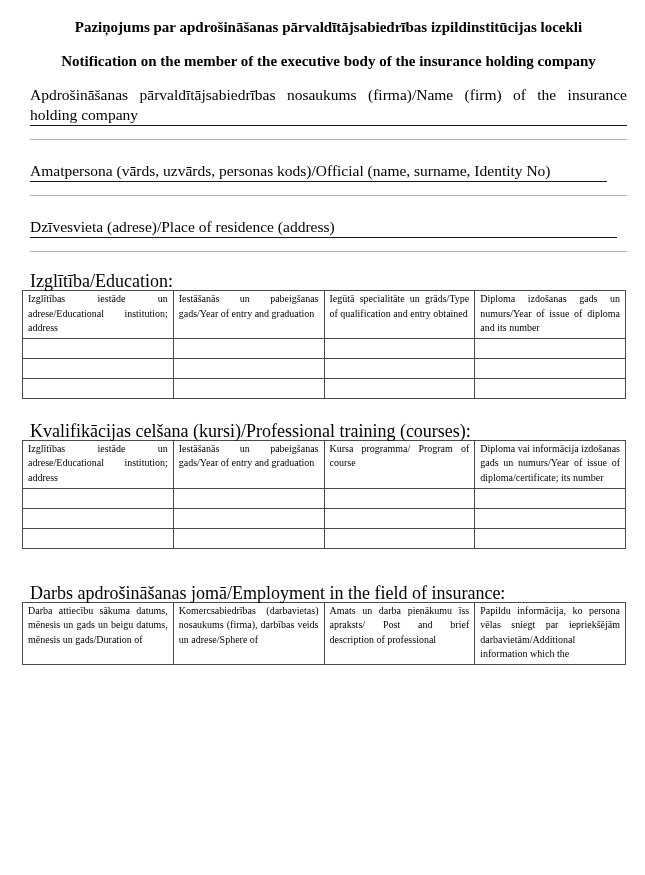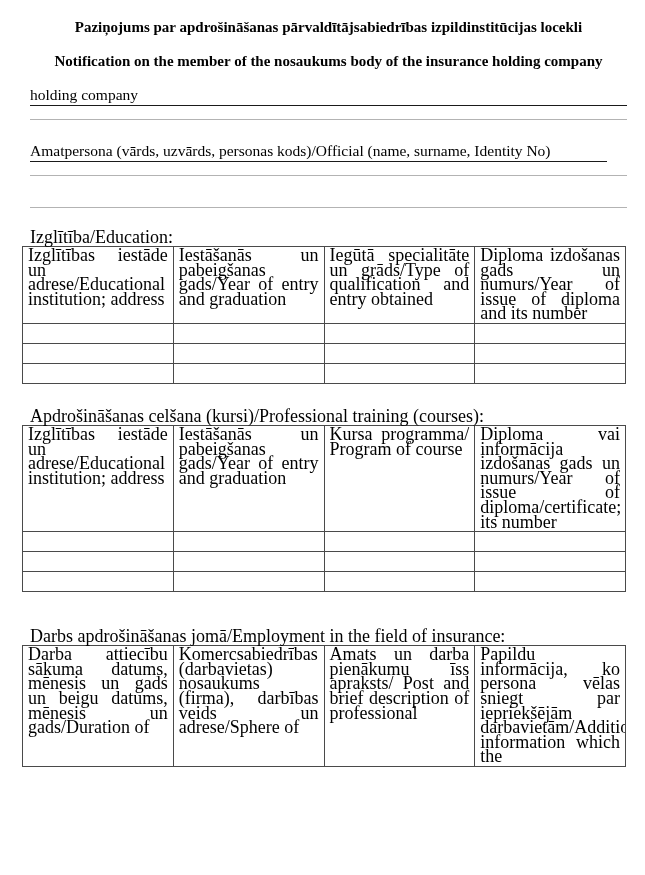--- a/index.html
+++ b/index.html
@@ -57,60 +57,65 @@
   }
   table.form-table {
     border-collapse: collapse;
     table-layout: fixed;
     width: 604px;
     margin-left: -8px;
   }
   table.form-table td {
     border: 1px solid #4a4a4a;
     vertical-align: top;
-    font-size: 18px;
+    font-size: 10px;
     line-height: 14.6px;
     padding: 1px 5px 2px 5px;
     text-align: justify;
     text-justify: inter-word;
     overflow: hidden;
   }
   table.form-table tr.empty td { height: 16px; }
   .tbl-1 { margin-bottom: 24px; }
   .tbl-2 { margin-bottom: 36px; }
 </style>
 </head>
 <body>
 
 <div class="page">
 
   <div class="doc-title">Paziņojums par apdrošināšanas pārvaldītājsabiedrības izpildinstitūcijas locekli</div>
-  <div class="doc-title">Notification on the member of the nosaukums body of the insurance holding company</div>
+  <div class="doc-title">Notification on the member of the executive body of the insurance holding company</div>
 
   <div class="fields">
 
     <div class="field">
+      <div class="justify-line">Apdrošināšanas pārvaldītājsabiedrības nosaukums (firma)/Name (firm) of the insurance</div>
       <div class="field-row">
         <span class="label">holding company</span>
         <span class="fill"></span>
       </div>
       <div class="blank-line"></div>
     </div>
 
     <div class="field">
       <div class="field-row">
         <span class="label">Amatpersona (vārds, uzvārds, personas kods)/Official (name, surname, Identity No)</span>
         <span class="fill short"></span>
       </div>
       <div class="blank-line"></div>
     </div>
 
 
 
     <div class="field">
+      <div class="field-row">
+        <span class="label">Dzīvesvieta (adrese)/Place of residence (address)</span>
+        <span class="fill med"></span>
+      </div>
       <div class="blank-line"></div>
     </div>
 
 
   </div>
 
   <div class="section">
     <div class="section-title">Izglītība/Education:</div>
     <table class="form-table tbl-1">
       <tbody>
@@ -136,21 +141,21 @@
         <td></td>
         <td></td>
         <td></td>
         <td></td>
       </tr>
     </tbody>
       </table>
   </div>
 
   <div class="section">
-    <div class="section-title">Apdrošināšanas celšana (kursi)/Professional training (courses):</div>
+    <div class="section-title">Kvalifikācijas celšana (kursi)/Professional training (courses):</div>
     <table class="form-table tbl-2">
       <tbody>
           <tr class="head">
         <td>Izglītības iestāde un adrese/Educational institution; address</td>
         <td>Iestāšanās un pabeigšanas gads/Year of entry and graduation</td>
         <td>Kursa programma/ Program of course</td>
         <td>Diploma vai informācija izdošanas gads un numurs/Year of issue of diploma/certificate; its number</td>
       </tr>
       <tr class="empty">
         <td></td>

